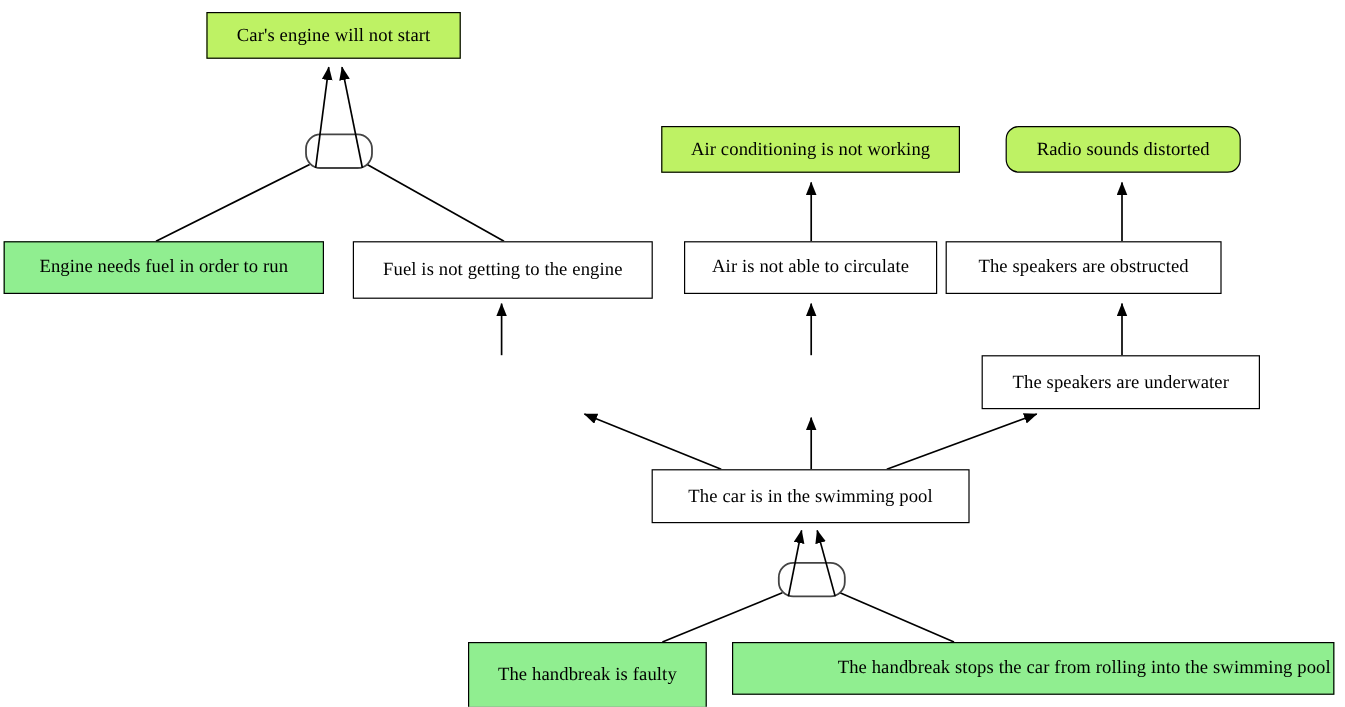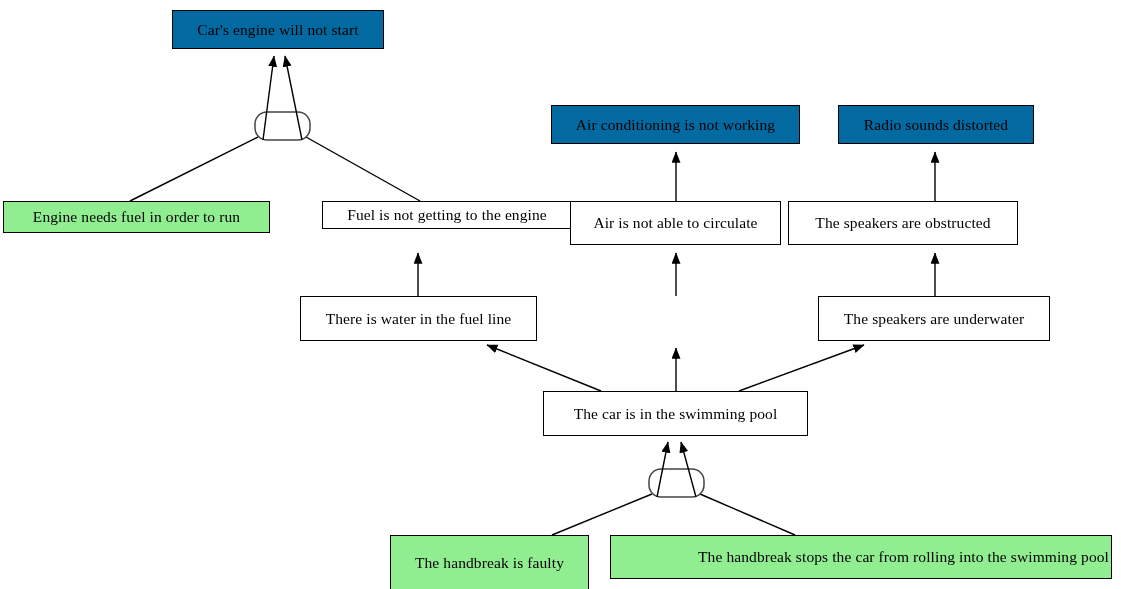--- a/index.html
+++ b/index.html
@@ -37,21 +37,21 @@
     display: flex;
     align-items: center;
     justify-content: center;
     font-size: 15.5px;
     line-height: 1;
     color: #000000;
     white-space: nowrap;
     letter-spacing: 0.1px;
   }
   .node.goal {
-    background: #0369a1;
+    background: #bef264;
   }
   .node.assumption {
     background: #90ee90;
   }
   .node-label {
     display: block;
     padding: 0 2px;
   }
 </style>
 </head>
@@ -103,43 +103,40 @@
   </svg>
 
   <div class="node goal" style="left:172px; top:10px; width:212px; height:39px;">
     <span class="node-label">Car's engine will not start</span>
   </div>
 
   <div class="node goal" style="left:551px; top:105px; width:249px; height:39px;">
     <span class="node-label">Air conditioning is not working</span>
   </div>
 
-  <div class="node goal" style="left:838px; top:105px; width:196px; height:39px;">
+  <div class="node goal" style="left:838px; top:105px; width:196px; height:39px;border-radius:11px;">
     <span class="node-label">Radio sounds distorted</span>
   </div>
 
-  <div class="node assumption" style="left:3px; top:201px; width:267px; height:32px;justify-content:center;">
+  <div class="node assumption" style="left:3px; top:201px; width:267px; height:44px;justify-content:center;">
     <span class="node-label">Engine needs fuel in order to run</span>
   </div>
 
-  <div class="node" style="left:294px; top:201px; width:250px; height:28px;margin-left:28px;">
+  <div class="node" style="left:294px; top:201px; width:250px; height:48px;">
     <span class="node-label">Fuel is not getting to the engine</span>
   </div>
 
   <div class="node" style="left:570px; top:201px; width:211px; height:44px;">
     <span class="node-label">Air is not able to circulate</span>
   </div>
 
   <div class="node" style="left:788px; top:201px; width:230px; height:44px;">
     <span class="node-label">The speakers are obstructed</span>
   </div>
 
-  <div class="node" style="left:300px; top:296px; width:237px; height:45px;">
-    <span class="node-label">There is water in the fuel line</span>
-  </div>
 
 
   <div class="node" style="left:818px; top:296px; width:232px; height:45px;">
     <span class="node-label">The speakers are underwater</span>
   </div>
 
   <div class="node" style="left:543px; top:391px; width:265px; height:45px;">
     <span class="node-label">The car is in the swimming pool</span>
   </div>
 

